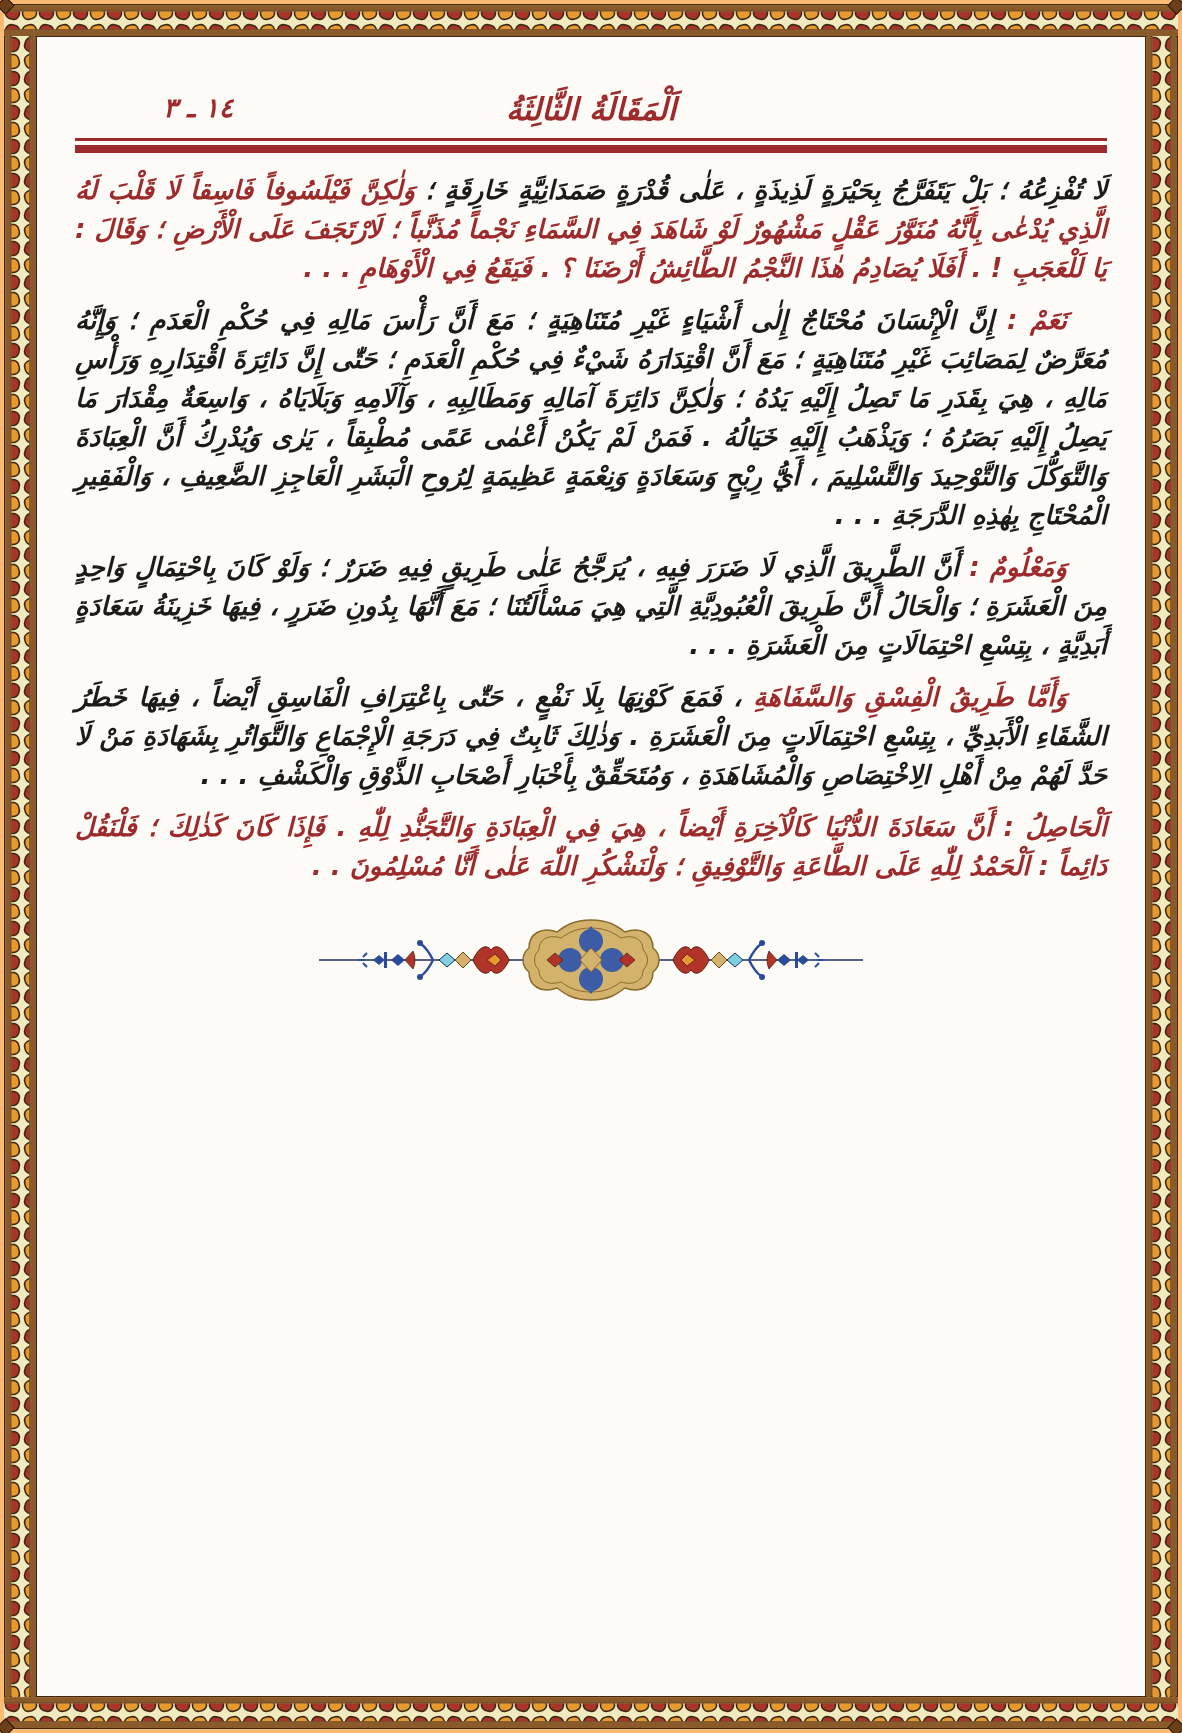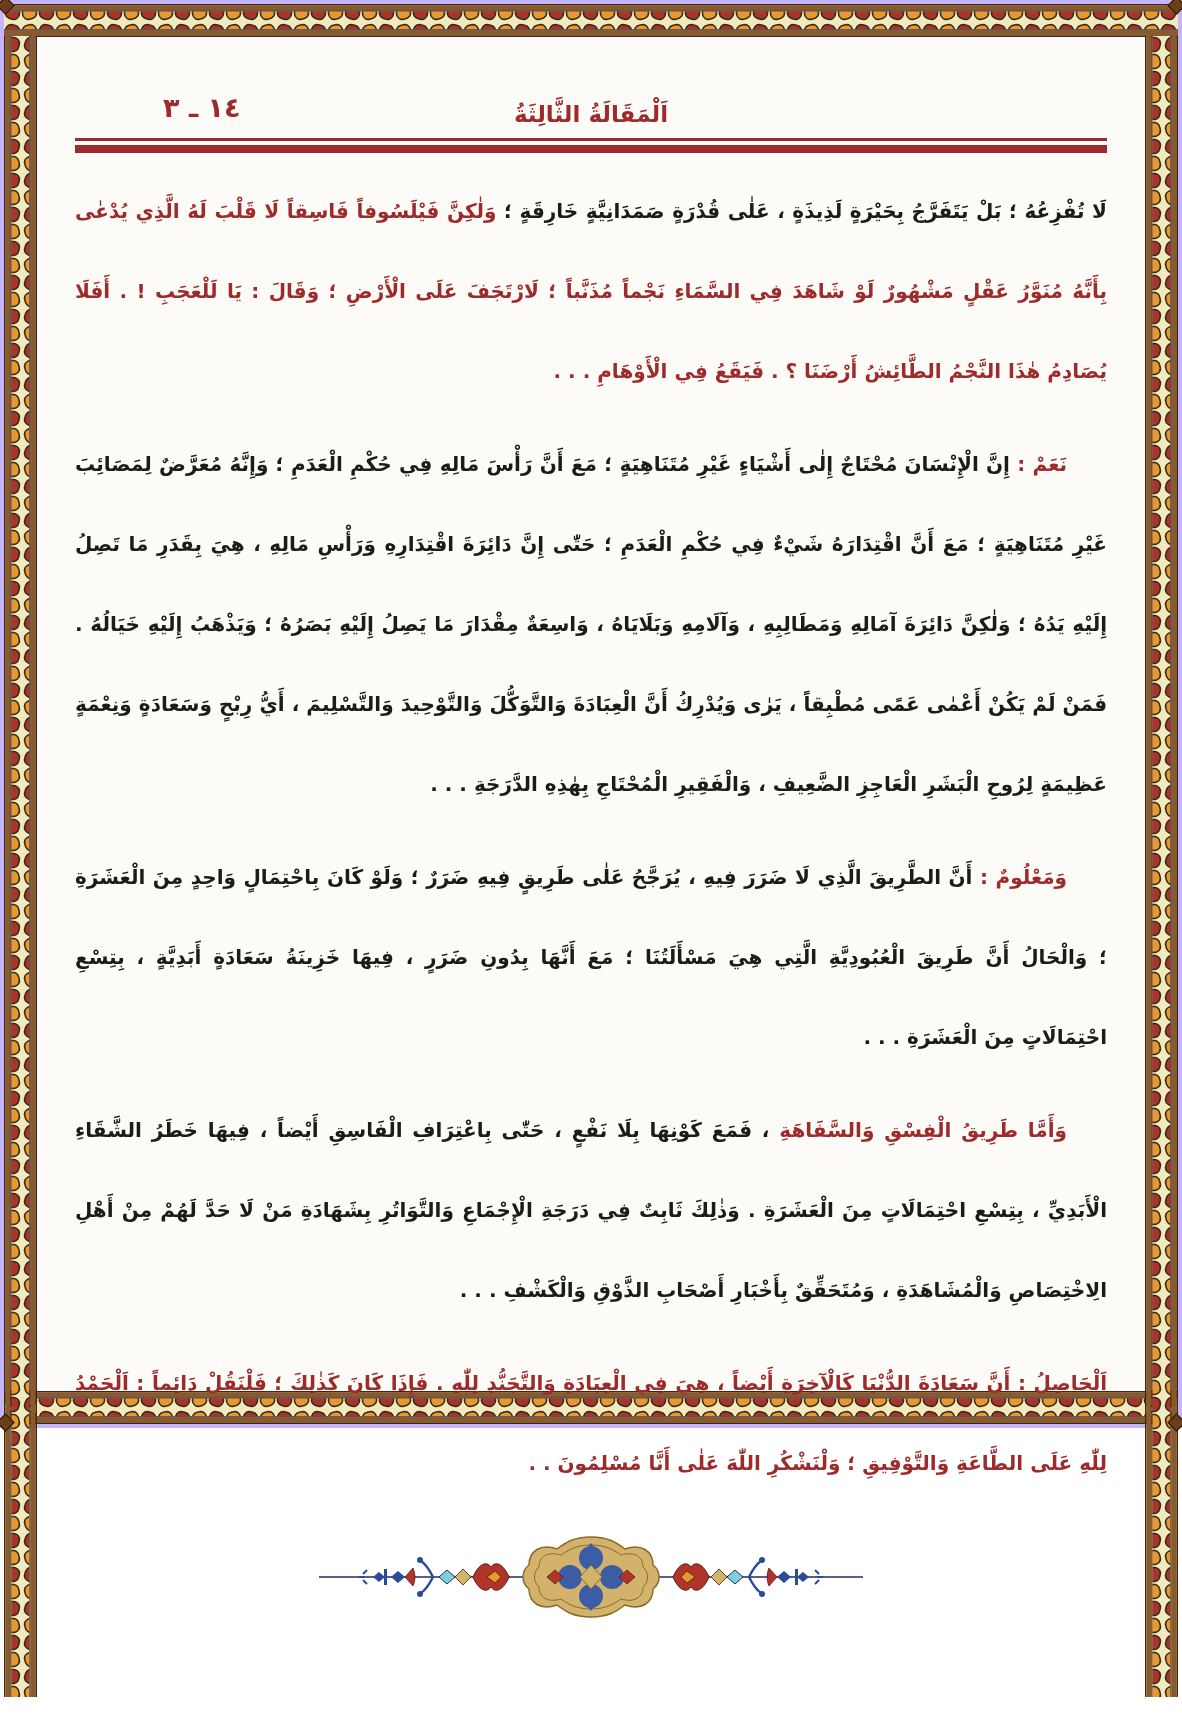--- a/index.html
+++ b/index.html
@@ -1,45 +1,45 @@
 <!DOCTYPE html>
 <html lang="ar" dir="rtl"><head>
 <meta charset="utf-8">
 <style>
   html,body{margin:0;padding:0;}
   body{width:1182px;height:1733px;overflow:hidden;background:#ffffff;
        font-family:"DejaVu Sans",sans-serif;}
-  .page{position:relative;width:1182px;height:1428px;background:#c4b5fd;}
+  .page{position:relative;width:1182px;height:1733px;background:#fdba74;font-style:italic;}
 
   
   .border-strip{position:absolute;line-height:0;}
   .border-strip svg{display:block;}
   .bs-top{top:4px;left:4px;}
   .bs-bottom{bottom:4px;left:4px;}
   .bs-left{top:36px;left:4px;}
   .bs-right{top:36px;right:4px;}
   .corner-finial{position:absolute;width:11px;height:11px;background:#6b3f18;
       border:1.5px solid #2d1a0a;transform:rotate(45deg);}
   .cf-tl{top:-1px;left:-1px;} .cf-tr{top:-1px;right:-1px;}
   .cf-bl{bottom:-1px;left:-1px;} .cf-br{bottom:-1px;right:-1px;}
 
   
   .content{position:absolute;top:37px;right:37px;bottom:37px;left:37px;
       background:#fcfbf7;padding:26px 38px 0;box-sizing:border-box;}
 
   .page-header{position:relative;height:66px;}
   .page-title{position:absolute;left:50%;bottom:2px;transform:translateX(-50%);
-      color:#9e2b2b;font-size:23px;font-weight:bold;white-space:nowrap;}
+      color:#9e2b2b;font-size:31px;font-weight:bold;white-space:nowrap;}
   .page-number{position:absolute;left:88px;bottom:6px;color:#9e2b2b;
       font-size:27px;font-weight:bold;letter-spacing:2px;white-space:nowrap;}
 
   .rule-thin{height:3px;background:#9e2b2b;margin-top:9px;}
   .rule-thick{height:8px;background:#9e2b2b;margin-top:4px;}
 
-  .body-text{margin-top:18px;font-size:20px;font-weight:bold;line-height:80px;
+  .body-text{margin-top:18px;font-size:26px;font-weight:bold;line-height:39px;
       color:#1d1b19;text-align:justify;text-align-last:right;}
   .body-text p{margin:13px 0;}
   .body-text p.indent{text-indent:40px;}
   .seg-red{color:#9e2b2b;}
   .seg-black{color:#1d1b19;}
 
   .footer-ornament{margin-top:22px;text-align:center;}
   .footer-ornament svg{display:inline-block;}
 </style>
 </head>

